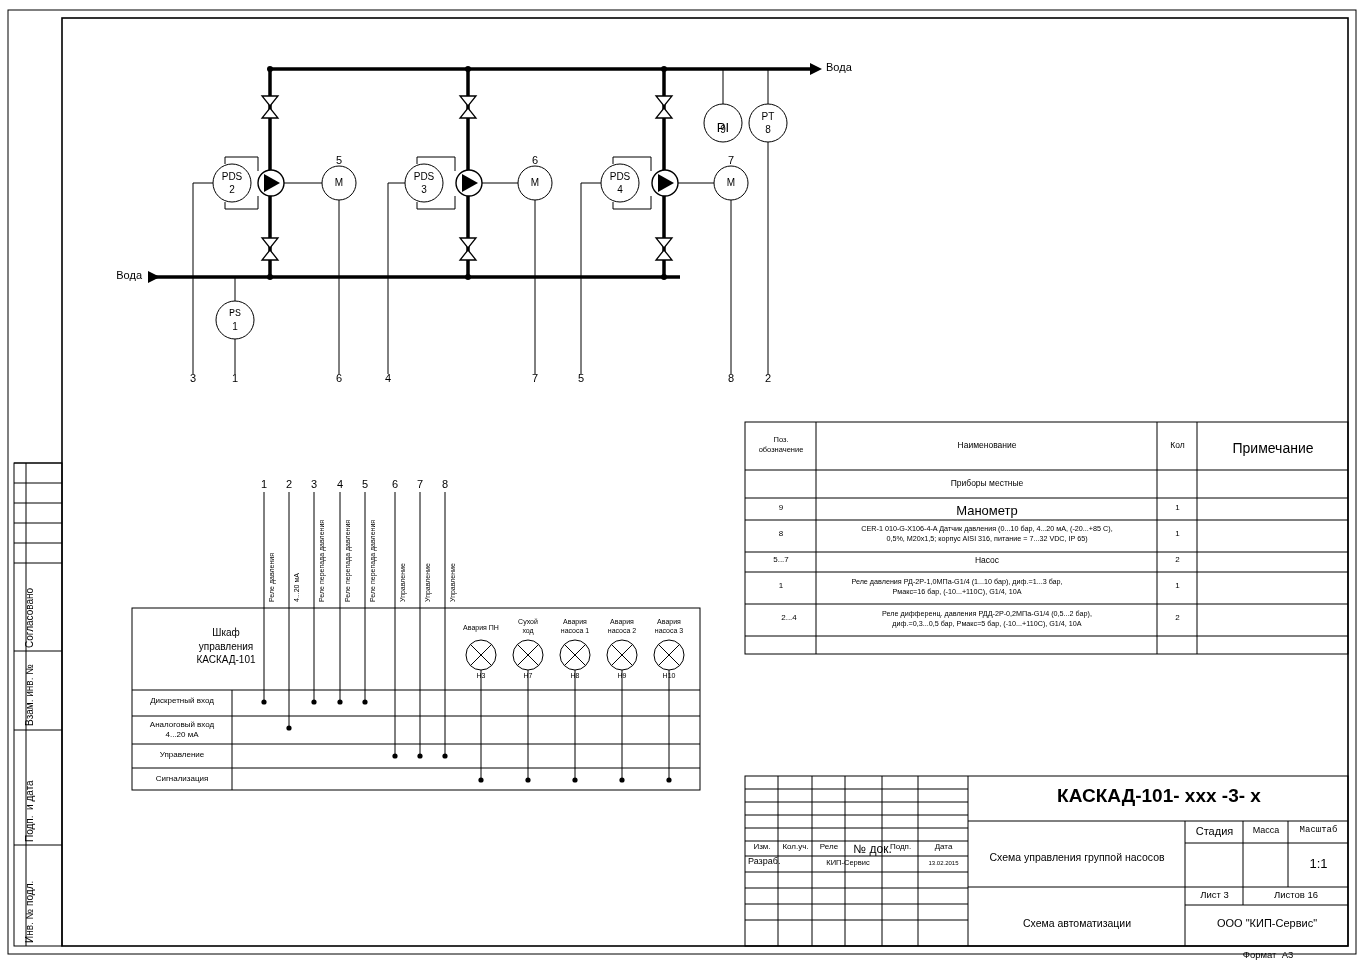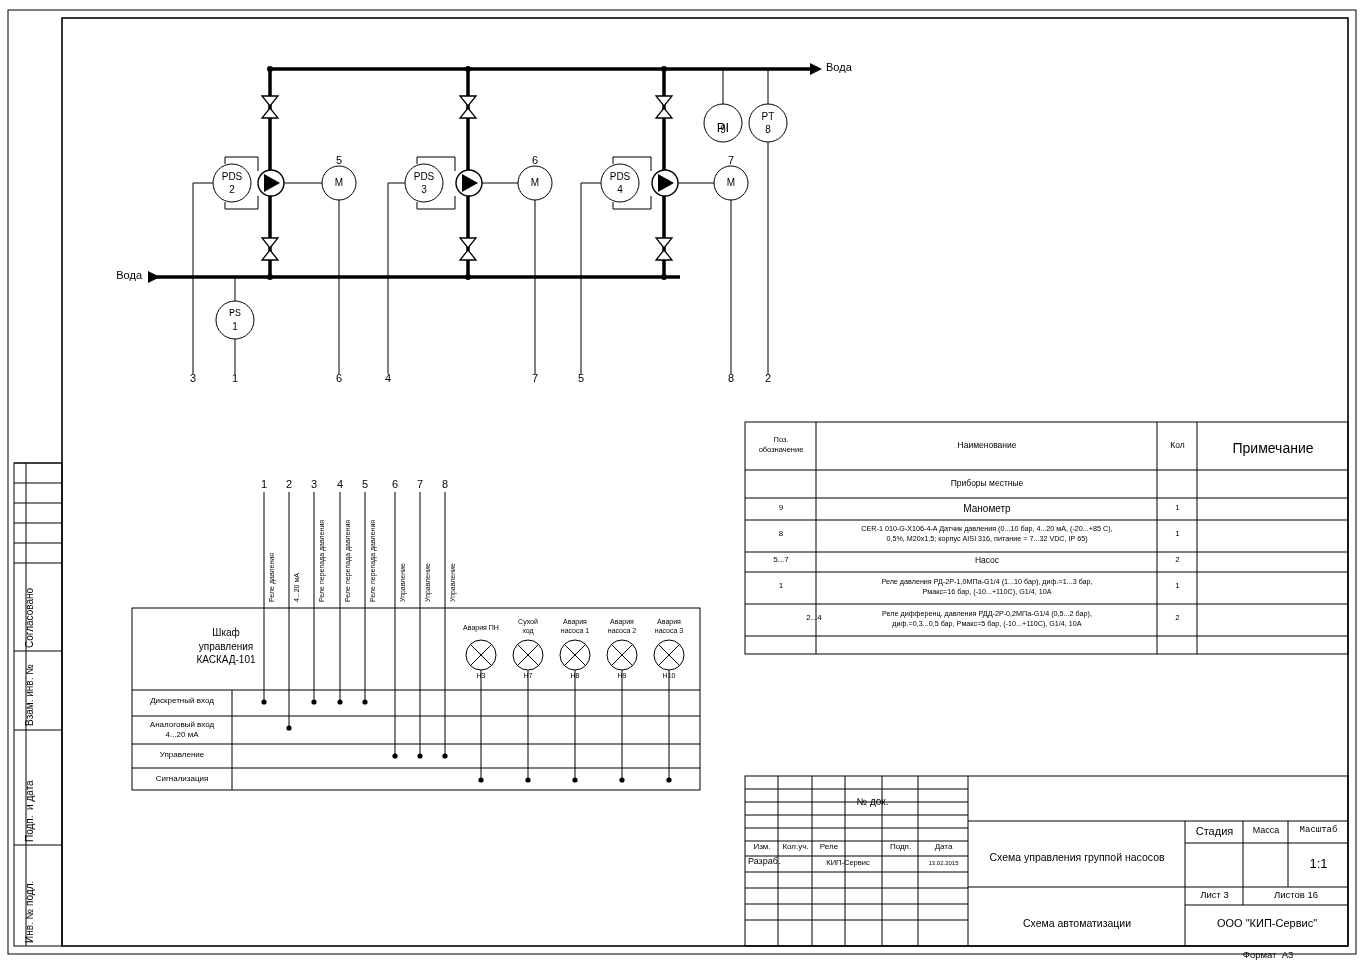--- a/index.html
+++ b/index.html
@@ -354,53 +354,54 @@
 
   <div class="lbl c" style="left:746px; top:435px; width:70px; font-size:7.5px; line-height:1.35;">Поз.
 обозначение</div>
   <div class="lbl c" style="left:817px; top:441px; width:340px; font-size:8.5px;">Наименование</div>
   <div class="lbl c" style="left:1158px; top:441px; width:39px; font-size:8.5px;">Кол</div>
   <div class="lbl c" style="left:1198px; top:441px; width:150px; font-size:14px;">Примечание</div>
 
   <div class="lbl c" style="left:817px; top:479px; width:340px; font-size:8.5px;">Приборы местные</div>
 
   <div class="lbl c" style="left:746px; top:504px; width:70px; font-size:8px;">9</div>
-  <div class="lbl c" style="left:817px; top:504px; width:340px; font-size:10px;">Манометр</div>
+  <div class="lbl c" style="left:817px; top:504px; width:340px; font-size:13px;">Манометр</div>
   <div class="lbl c" style="left:1158px; top:504px; width:39px; font-size:8px;">1</div>
 
   <div class="lbl c" style="left:746px; top:530px; width:70px; font-size:8px;">8</div>
   <div class="lbl c" style="left:819px; top:524px; width:336px; font-size:7.2px; line-height:1.45;">CER-1 010-G-X106-4-A Датчик давления (0...10 бар, 4...20 мА, (-20...+85 С),
 0,5%, M20x1,5; корпус AISI 316, питание = 7...32 VDC, IP 65)</div>
   <div class="lbl c" style="left:1158px; top:530px; width:39px; font-size:8px;">1</div>
 
   <div class="lbl c" style="left:746px; top:556px; width:70px; font-size:8px;">5...7</div>
   <div class="lbl c" style="left:817px; top:556px; width:340px; font-size:8.5px;">Насос</div>
   <div class="lbl c" style="left:1158px; top:556px; width:39px; font-size:8px;">2</div>
 
   <div class="lbl c" style="left:746px; top:582px; width:70px; font-size:8px;">1</div>
-  <div class="lbl c" style="left:819px; top:577px; width:336px; font-size:7.2px; line-height:1.45;">Реле давления РД-2Р-1,0МПа-G1/4 (1...10 бар), диф.=1...3 бар,
+  <div class="lbl c" style="left:789px; top:577px; width:336px; font-size:7.2px; line-height:1.45;">Реле давления РД-2Р-1,0МПа-G1/4 (1...10 бар), диф.=1...3 бар,
 Рмакс=16 бар, (-10...+110С), G1/4, 10А</div>
   <div class="lbl c" style="left:1158px; top:582px; width:39px; font-size:8px;">1</div>
 
-  <div class="lbl c" style="left:746px; top:614px; width:86px; font-size:8px;padding-left:25px;">2...4</div>
+  <div class="lbl c" style="left:746px; top:614px; width:86px; font-size:8px;">2...4</div>
   <div class="lbl c" style="left:819px; top:609px; width:336px; font-size:7.2px; line-height:1.45;">Реле дифференц. давления РДД-2Р-0,2МПа-G1/4 (0,5...2 бар),
 диф.=0,3...0,5 бар, Рмакс=5 бар, (-10...+110С), G1/4, 10А</div>
   <div class="lbl c" style="left:1158px; top:614px; width:39px; font-size:8px;">2</div>
 
   <div class="lbl c" style="left:746px; top:843px; width:32px; font-size:8px;">Изм.</div>
   <div class="lbl c" style="left:779px; top:843px; width:33px; font-size:8px;">Кол.уч.</div>
   <div class="lbl c" style="left:813px; top:843px; width:32px; font-size:8px;">Реле</div>
-  <div class="lbl c" style="left:846px; top:797px; width:53px; font-size:10px;">№ док.</div>
+  <div class="lbl c" style="left:846px; top:843px; width:53px; font-size:12px;">№ док.</div>
   <div class="lbl c" style="left:883px; top:843px; width:35px; font-size:8px;">Подп.</div>
   <div class="lbl c" style="left:919px; top:843px; width:49px; font-size:8px;">Дата</div>
 
   <div class="lbl" style="left:748px; top:857px; font-size:9px;">Разраб.</div>
   <div class="lbl c" style="left:813px; top:859px; width:70px; font-size:7.5px;">КИП-Сервис</div>
   <div class="lbl c" style="left:919px; top:860px; width:49px; font-size:6px;">13.02.2015</div>
 
+  <div class="lbl c bold" style="left:970px; top:786px; width:378px; font-size:19px;">КАСКАД-101- ххх -3- х</div>
   <div class="lbl c" style="left:970px; top:852px; width:214px; font-size:10.5px;">Схема управления группой насосов</div>
   <div class="lbl c" style="left:970px; top:918px; width:214px; font-size:10.5px;">Схема автоматизации</div>
 
   <div class="lbl c" style="left:1186px; top:826px; width:57px; font-size:11px;">Стадия</div>
   <div class="lbl c" style="left:1244px; top:826px; width:44px; font-size:9px;">Масса</div>
   <div class="lbl c" style="left:1289px; top:826px; width:59px; font-size:9px;font-family:Liberation Mono, monospace;">Масштаб</div>
   <div class="lbl c" style="left:1289px; top:857px; width:59px; font-size:13px;">1:1</div>
   <div class="lbl c" style="left:1186px; top:890px; width:57px; font-size:9.5px;">Лист 3</div>
   <div class="lbl c" style="left:1244px; top:890px; width:104px; font-size:9.5px;">Листов 16</div>
   <div class="lbl c" style="left:1186px; top:918px; width:162px; font-size:11px;">ООО "КИП-Сервис"</div>

